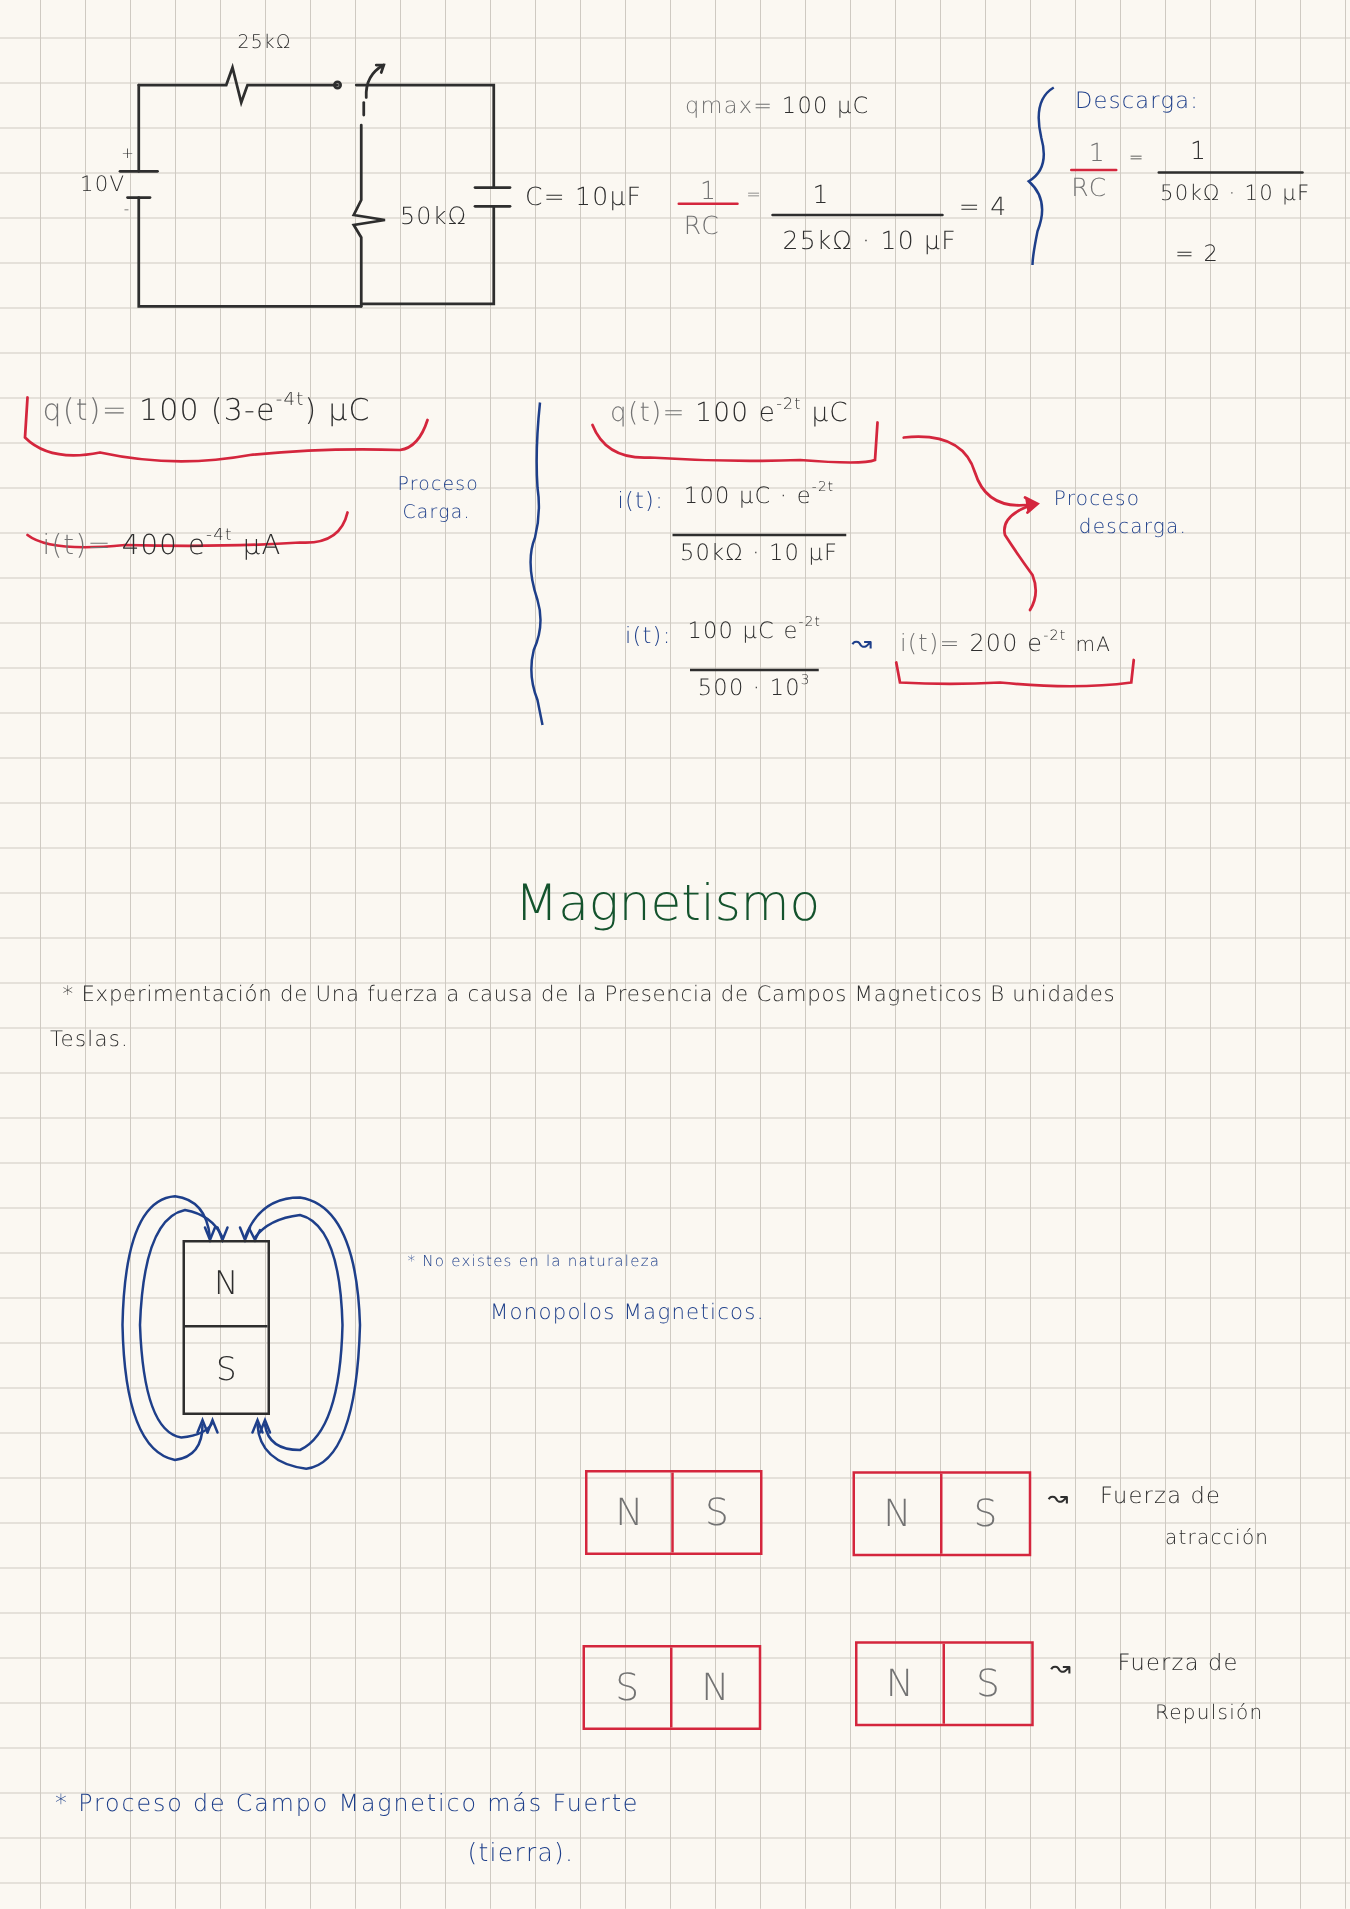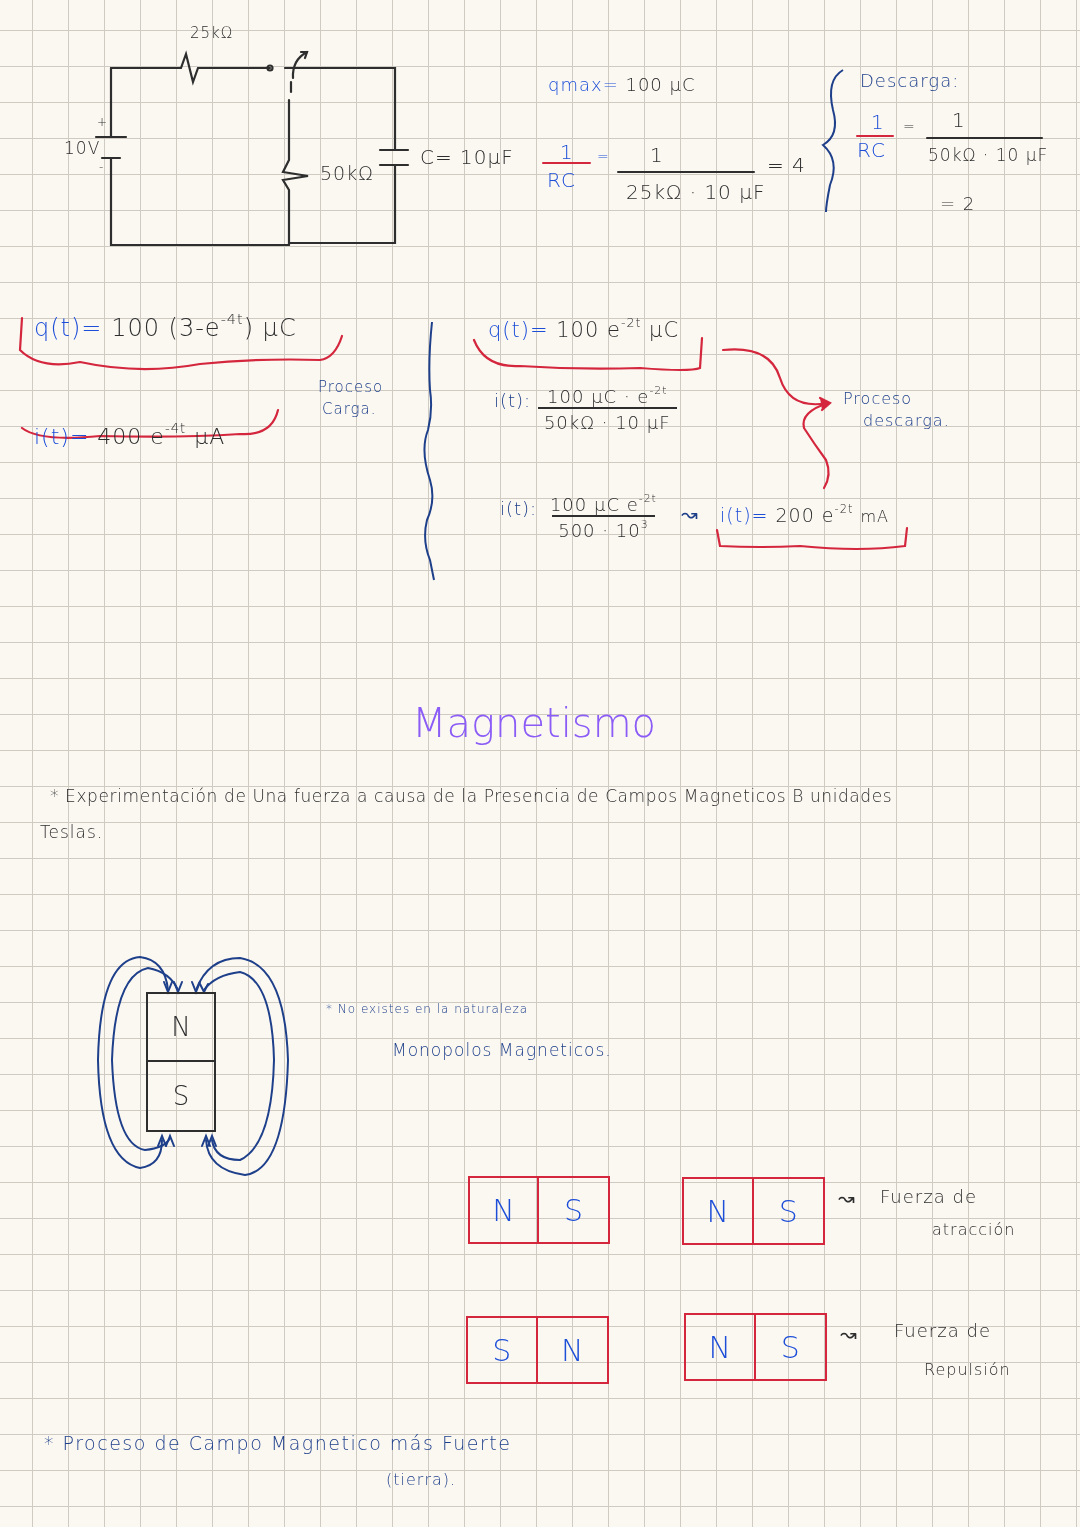--- a/index.html
+++ b/index.html
@@ -9,31 +9,31 @@
     background-image:
       linear-gradient(to right, #cfcac2 1.2px, transparent 1.2px),
       linear-gradient(to bottom, #cfcac2 1.2px, transparent 1.2px);
     background-size: 36px 36px;
     background-position: -4px 30px;
     font-family: "DejaVu Sans", sans-serif;
     color: #2b2b2b;
   }
   .abs { position: absolute; white-space: nowrap; }
   .ink-black { color: #2e2e2e; }
-  .ink-red { color: #1d4ed8; }
+  .ink-red { color: #737373; }
   .ink-blue { color: #1e3f8a; }
   .hw { font-family: "DejaVu Sans", sans-serif; font-weight: 300; letter-spacing: 1px; }
   .sup { font-size: 0.6em; position: relative; top: -0.8em; text-align: center; }
   svg.layer { position: absolute; left: 0; top: 0; }
   .frac { display: inline-flex; flex-direction: column; align-items: center; vertical-align: middle; }
-  .frac .num { padding: 0 6px 0; }
+  .frac .num { padding: 0 6px 20px; }
   .frac .den { border-top: 2px solid #2e2e2e; padding: 3px 6px 0; }
   .title {
     font-family: "DejaVu Sans", sans-serif; font-weight: 300;
-    color: #8b5cf6; font-size: 40px; letter-spacing: 0px;
+    color: #14532d; font-size: 40px; letter-spacing: 0px;
   }
   .magnet-cell {
     position: absolute; display: flex; align-items: center; justify-content: center;
     font-size: 30px; font-weight: 300;
   }
 </style>
 </head>
 <body>
 
 <svg class="layer" width="1080" height="1527">
@@ -204,13 +204,13 @@
 </div>
 <div class="abs" style="left:684px; top:1313px; width:143px; height:68px; border:2px solid #d4263d; box-sizing:border-box;">
   <div class="magnet-cell ink-red" style="left:0; top:0; width:50%; height:100%; border-right:2px solid #d4263d; box-sizing:border-box;">N</div>
   <div class="magnet-cell ink-red" style="left:50%; top:0; width:50%; height:100%;">S</div>
 </div>
 <div class="abs hw ink-black" style="left:840px; top:1322px; font-size:20px;">↝</div>
 <div class="abs hw ink-black" style="left:894px; top:1320px; font-size:18px;">Fuerza de</div>
 <div class="abs hw ink-black" style="left:924px; top:1360px; font-size:16px;">Repulsión</div>
 
 <div class="abs hw ink-blue" style="left:44px; top:1432px; font-size:19px; letter-spacing:1.5px;">* Proceso de Campo Magnetico más Fuerte</div>
-<div class="abs hw ink-blue" style="left:374px; top:1470px; font-size:16px;margin-left:12px;">(tierra).</div>
+<div class="abs hw ink-blue" style="left:374px; top:1470px; font-size:20px;">(tierra).</div>
 
 </body></html>

